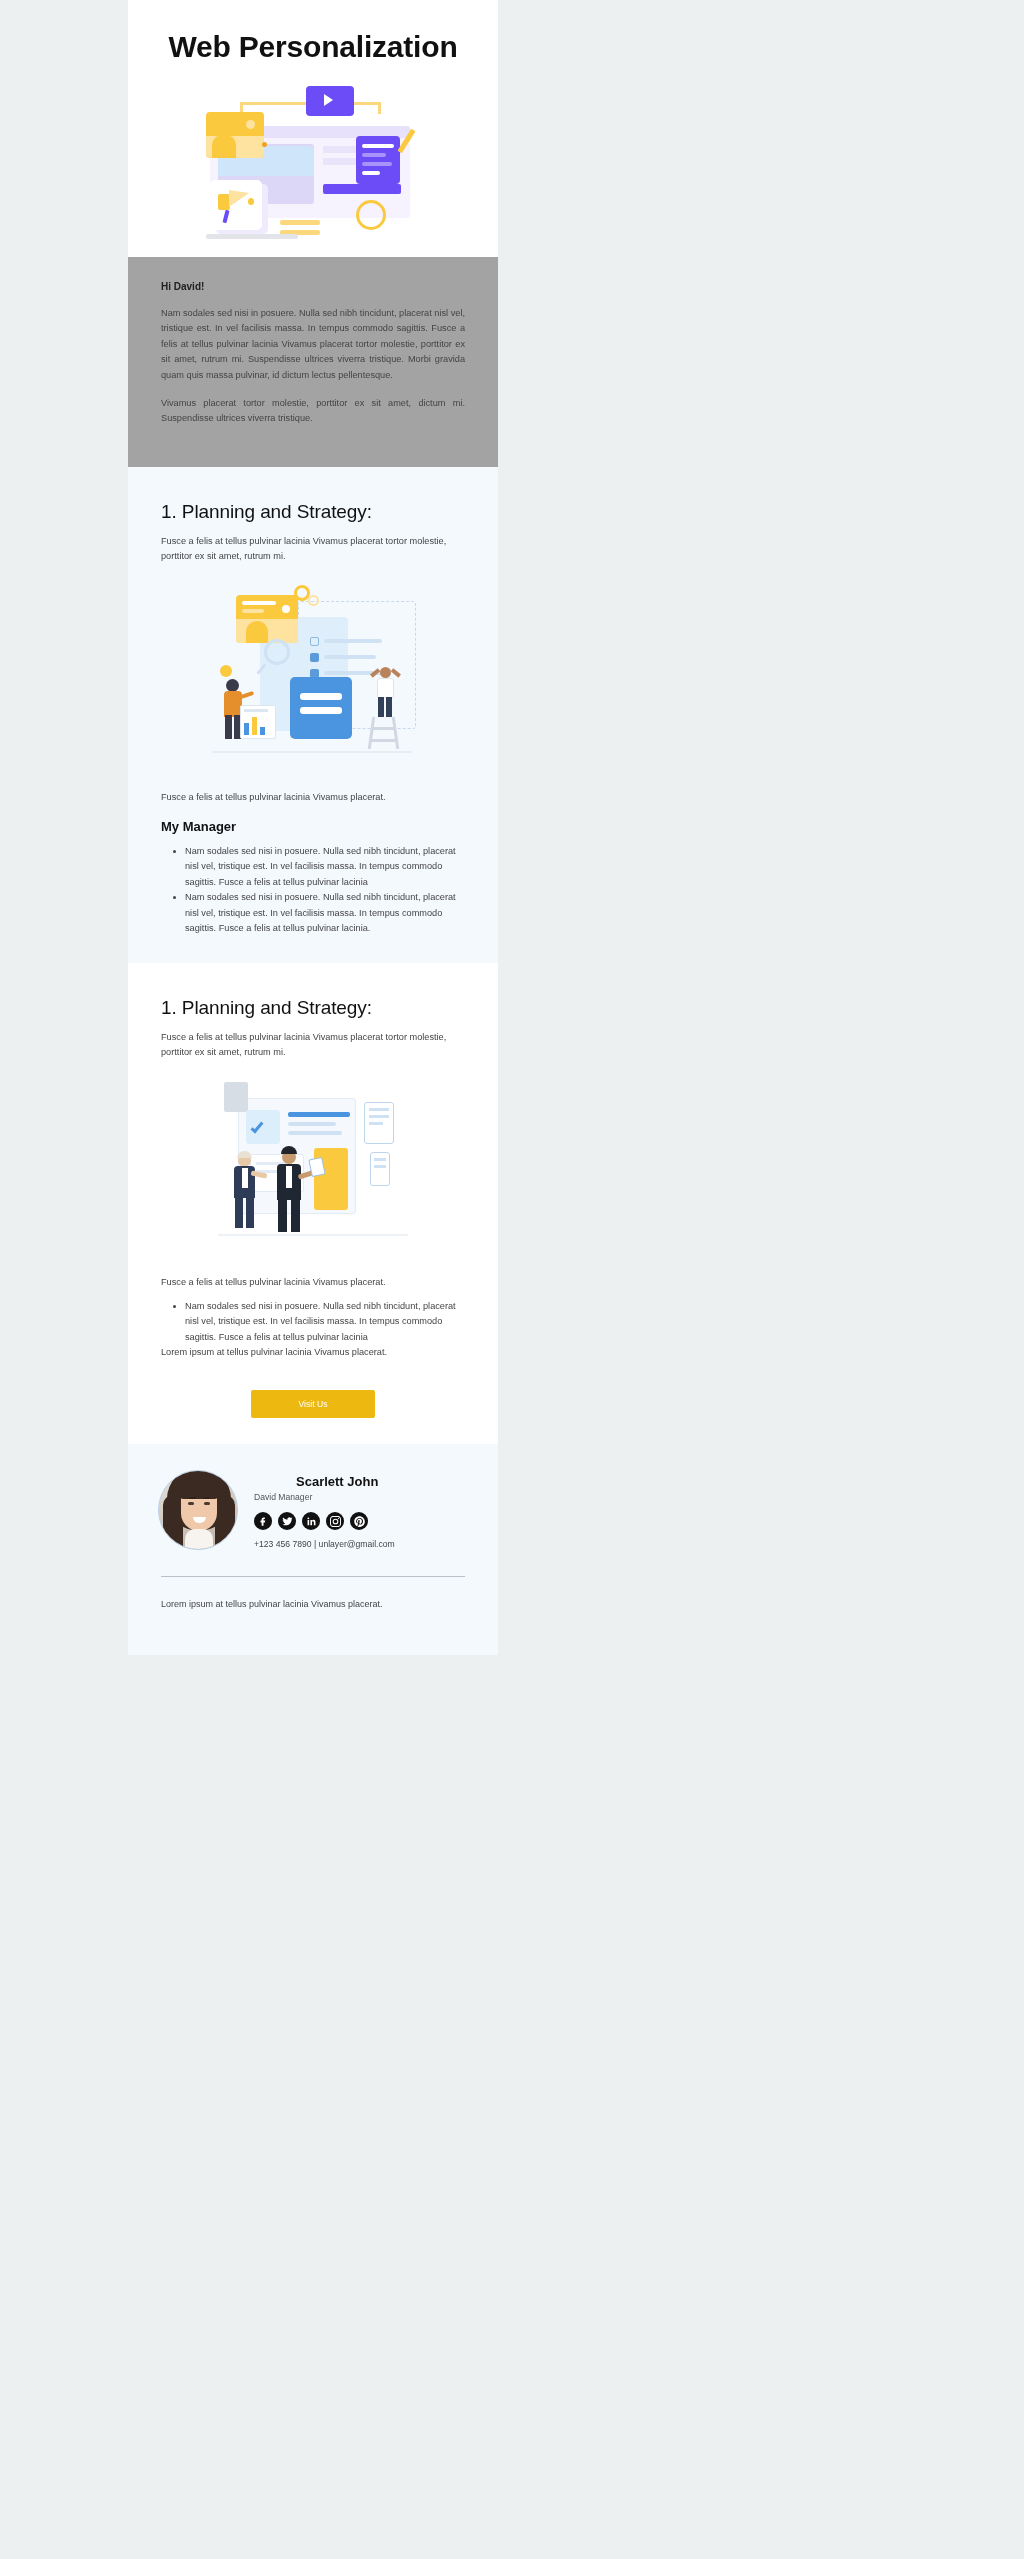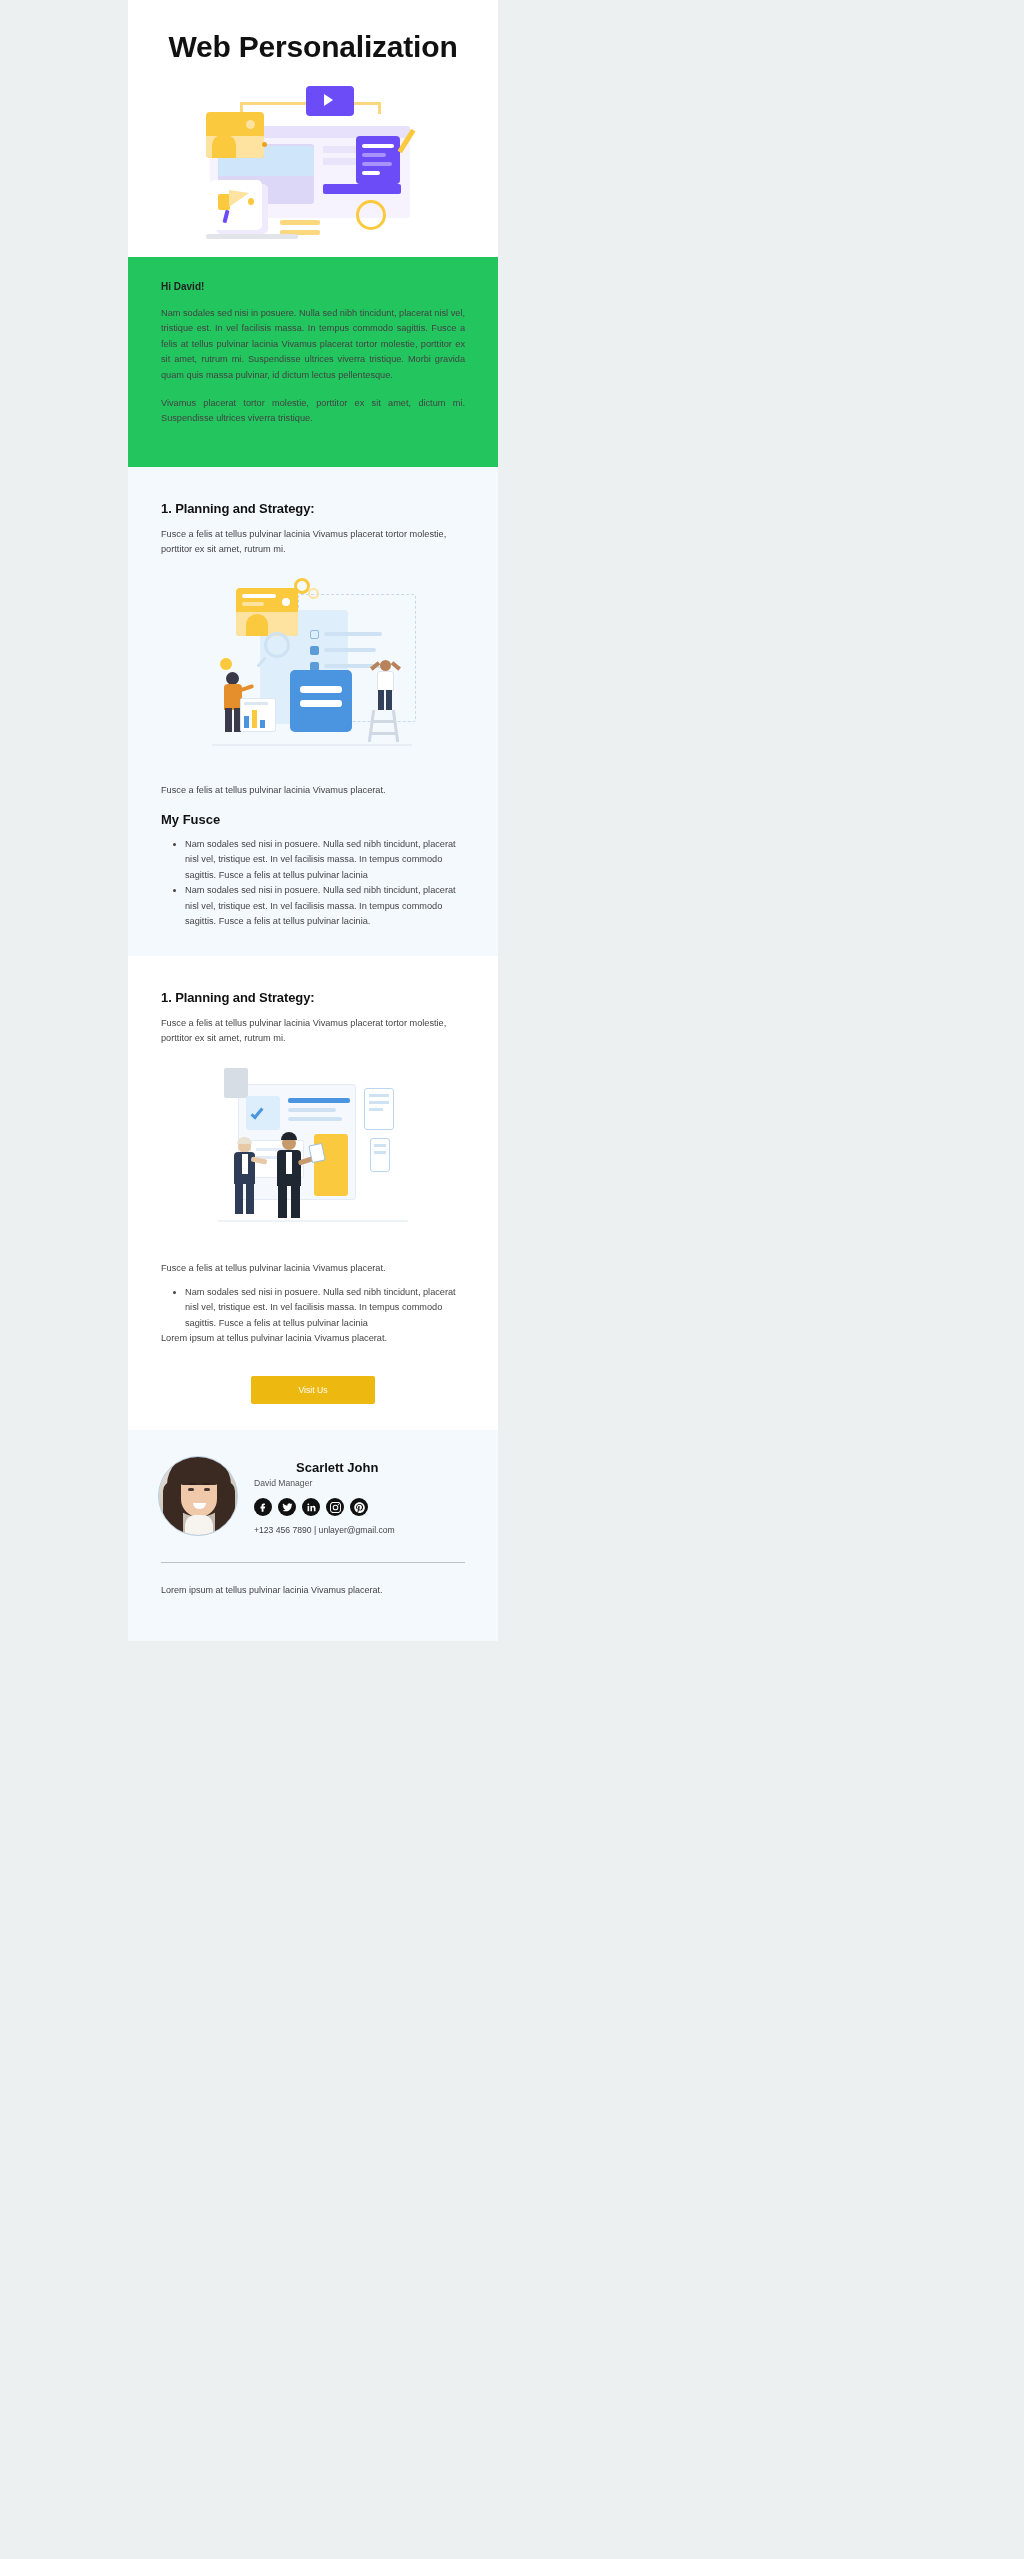--- a/index.html
+++ b/index.html
@@ -41,30 +41,30 @@
   .hero-title {
     text-align: center;
     font-size: 30px;
     font-weight: 700;
     color: #111111;
     letter-spacing: -0.2px;
     padding-bottom: 20px;
   }
   .hero-art { height: 155px; position: relative; margin: 0 auto; width: 250px; }
 
-  .intro { background:#22c55e; padding: 24px 33px 40px 33px; }
+  .intro { background:#a3a3a3; padding: 24px 33px 40px 33px; }
   .greet { font-size: 10px; font-weight: 700; color: #222; padding-bottom: 14px; }
   .p-gap { height: 13px; }
 
   
   .sec-blue { background: #f4f9fe; padding: 34px 0 26px 0; }
   .sec-white { background: #ffffff; padding: 34px 0 26px 0; }
   .sec-h2 {
-    font-size: 13px;
-    font-weight: 700;
+    font-size: 19px;
+    font-weight: 400;
     color: #111;
     padding-bottom: 11px;
     letter-spacing: -0.1px;
   }
   .sec-h3 {
     font-size: 13px;
     font-weight: 700;
     color: #111;
     padding: 14px 0 10px 0;
   }
@@ -255,21 +255,21 @@
       <div class="ab" style="left:172px;top:136px;width:3px;height:32px;background:#cfd8e3;transform:rotate(8deg);"></div>
       <div class="ab" style="left:196px;top:136px;width:3px;height:32px;background:#cfd8e3;transform:rotate(-8deg);"></div>
       <div class="ab" style="left:174px;top:146px;width:24px;height:3px;background:#cfd8e3;"></div>
       <div class="ab" style="left:173px;top:158px;width:26px;height:3px;background:#cfd8e3;"></div>
 
       <div class="ab" style="left:14px;top:170px;width:200px;height:2px;background:#e6edf4;"></div>
     </div>
 
     <div class="inner">
       <div class="body-text-l">Fusce a felis at tellus pulvinar lacinia Vivamus placerat.</div>
-      <div class="sec-h3">My Fusce</div>
+      <div class="sec-h3">My Manager</div>
       <ul class="adv">
         <li>Nam sodales sed nisi in posuere. Nulla sed nibh tincidunt, placerat nisl vel, tristique est. In vel facilisis massa. In tempus commodo sagittis. Fusce a felis at tellus pulvinar lacinia</li>
         <li>Nam sodales sed nisi in posuere. Nulla sed nibh tincidunt, placerat nisl vel, tristique est. In vel facilisis massa. In tempus commodo sagittis. Fusce a felis at tellus pulvinar lacinia.</li>
       </ul>
     </div>
   </div>
 
   <div class="sec sec-white">
     <div class="inner">
       <div class="sec-h2">1. Planning and Strategy:</div>

